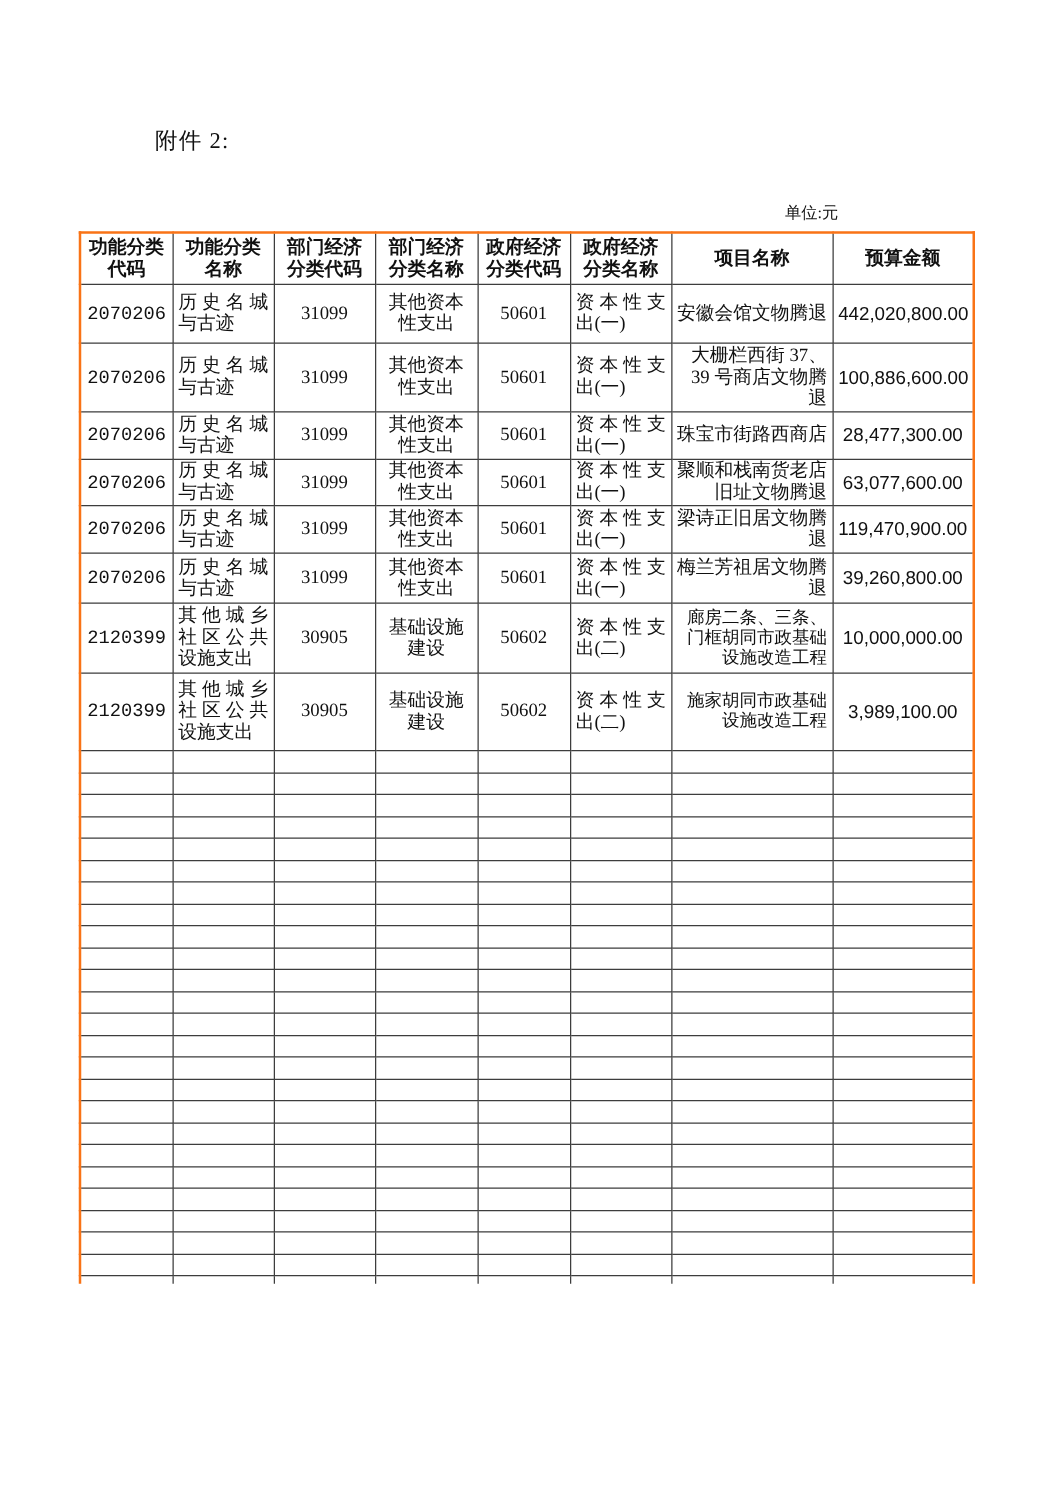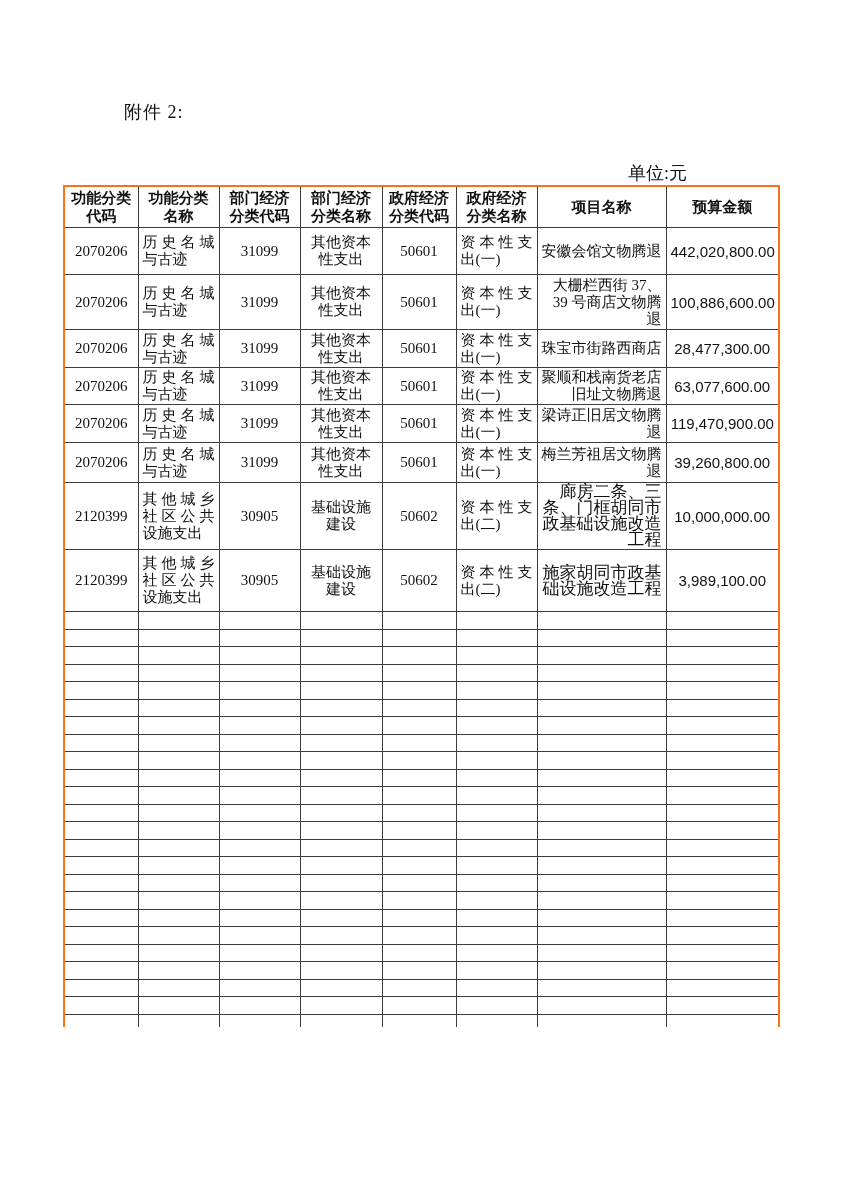--- a/index.html
+++ b/index.html
@@ -16,21 +16,21 @@
   .attachment-label {
     position: absolute; left: 124px; top: 100px;
     font-size: 18px; letter-spacing: 1px;
   }
   .doc-title {
     position: absolute; left: 63px; top: 131px; width: 722px;
     text-align: center; font-weight: bold; font-size: 24px; letter-spacing: 1.5px;
   }
   .unit-label {
     position: absolute; left: 628px; top: 161px;
-    font-size: 18px;
+    font-size: 13px;
   }
 
   table.budget {
     position: absolute; left: 63px; top: 185px;
     width: 715px;
     border-collapse: collapse;
     table-layout: fixed;
     border: 2px solid #f97316;
   }
   table.budget th, table.budget td {
@@ -45,29 +45,29 @@
     height: 39px;
   }
   table.budget td {
     font-size: 15px; line-height: 17px;
     padding: 1px 4px;
     vertical-align: middle;
   }
   
   td.c-func_code, td.c-dept_code, td.c-gov_code { text-align: center; }
   td.c-func_code {
-    font-family: Liberation Serif, serif;
+    font-family: Liberation Mono, monospace;
     font-size: 13px;
   }
   td.c-dept_code, td.c-gov_code { font-size: 15px; }
   td.c-func_name { text-align: justify; }
   td.c-dept_name { text-align: center; }
   td.c-gov_name  { text-align: justify; vertical-align: top; padding-top: 3px; }
   td.c-project   { text-align: right; padding: 2px 6px; }
-  td.c-project.small { font-size: 17px; line-height: 16px; margin-top: 10px; }
+  td.c-project.small { font-size: 14px; line-height: 16px; margin-top: 10px; }
   td.c-amount {
     font-family: Liberation Sans, sans-serif;
     font-size: 13.5px; text-align: center;
     vertical-align: top; padding-top: 3px;
   }
   tr.empty-row td { height: 17.5px; padding: 0; }
 
   .page-number {
     position: absolute; left: 0; top: 1094px; width: 849px;
     text-align: center;

